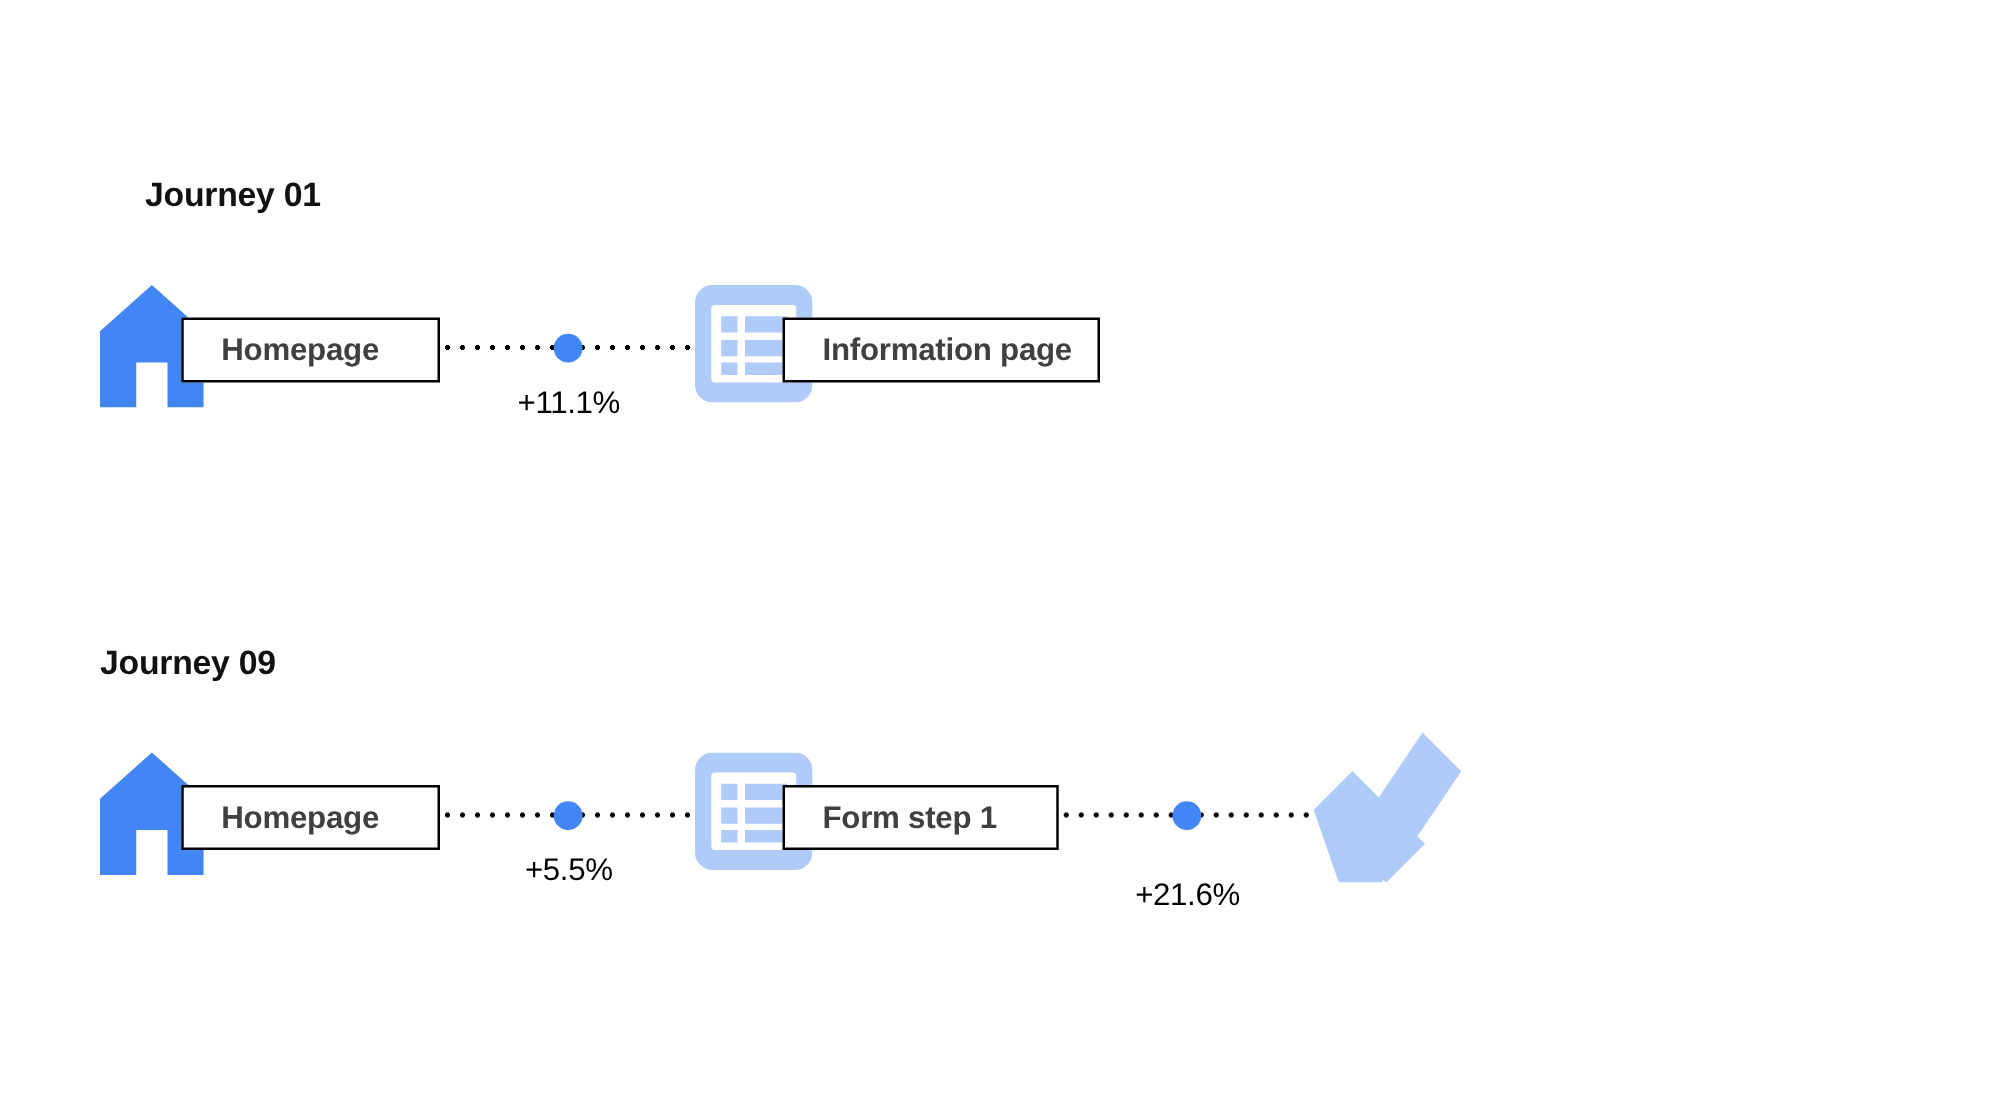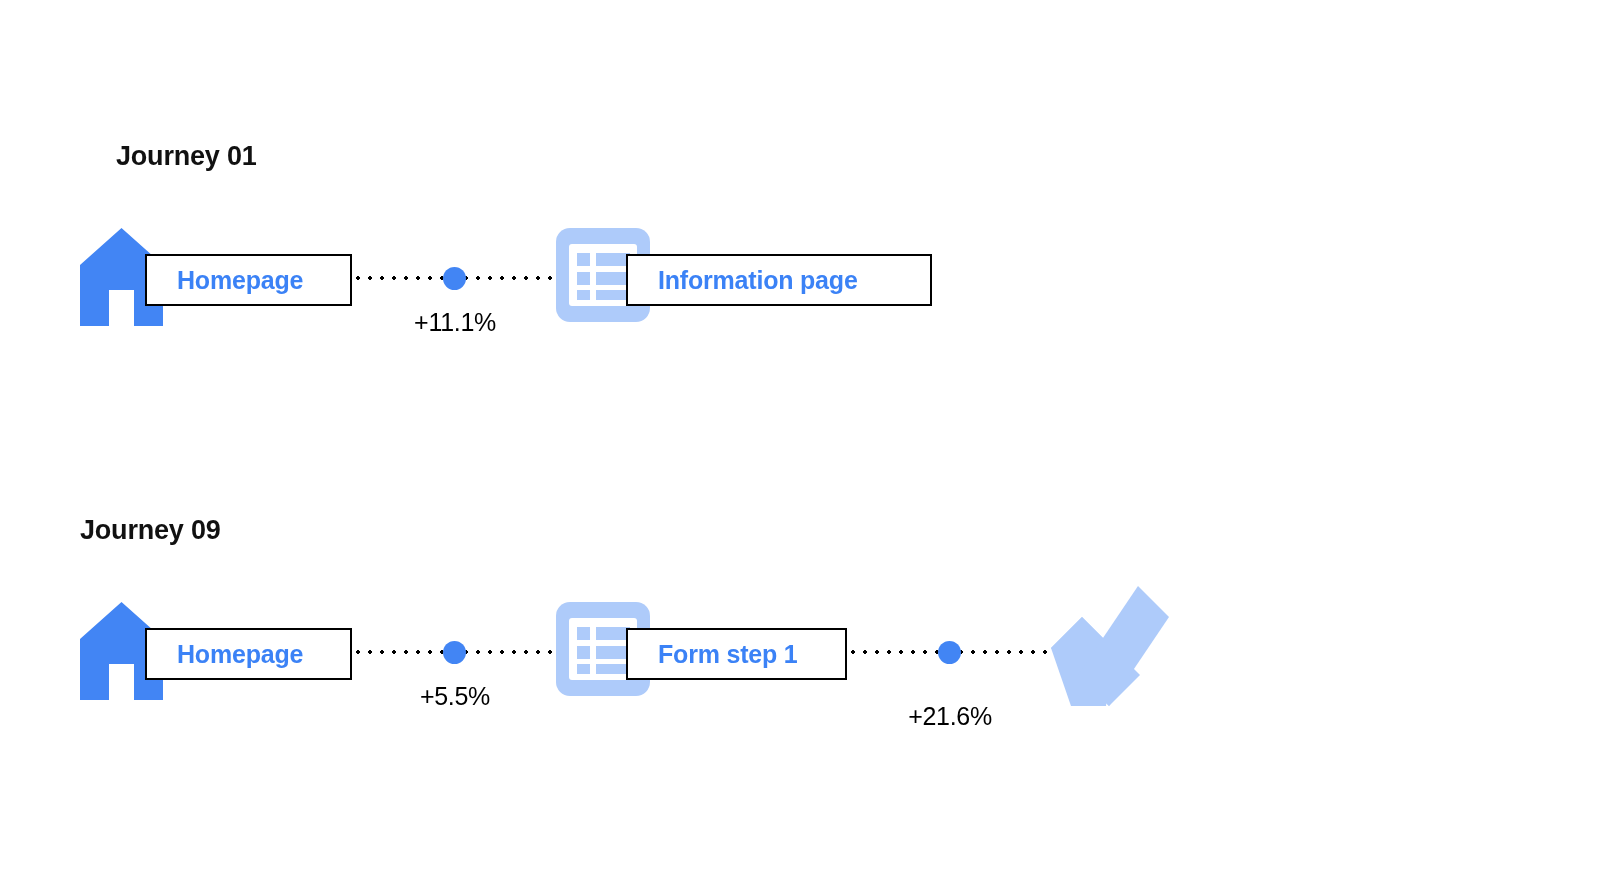--- a/index.html
+++ b/index.html
@@ -45,21 +45,21 @@
     border: 2px solid #000000;
     height: 52px;
     display: flex;
     align-items: center;
     z-index: 4;
   }
   .node-box > span {
     padding-left: 30px;
     font-size: 25px;
     font-weight: 700;
-    color: #3b82f6;
+    color: #404040;
     letter-spacing: -0.2px;
     white-space: nowrap;
   }
 
   
   .connector {
     position: absolute;
     height: 4px;
     z-index: 1;
     background-image: radial-gradient(circle closest-side, #000000 96%, transparent 100%);
@@ -125,21 +125,21 @@
         <rect x="13" y="16" width="68" height="62" rx="3" fill="#ffffff"></rect>
         <rect x="21" y="25" width="13" height="13" fill="#AECBFA"></rect>
         <rect x="40" y="25" width="34" height="13" fill="#AECBFA"></rect>
         <rect x="21" y="44" width="13" height="13" fill="#AECBFA"></rect>
         <rect x="40" y="44" width="34" height="13" fill="#AECBFA"></rect>
         <rect x="21" y="62" width="13" height="10" fill="#AECBFA"></rect>
         <rect x="40" y="62" width="34" height="10" fill="#AECBFA"></rect>
       </svg>
     </div>
 
-    <div class="node-box" style="left:626px; top:254px; width:306px;">
+    <div class="node-box" style="left:626px; top:254px; width:254px;">
       <span>Information page</span>
     </div>
   </div>
 
   <div class="journey" style="top:374px;height:500px;">
 
     <div class="journey-title" style="top:141px;">Journey 09</div>
 
     <div class="connector" style="left:352px; top:276px; width:278px;"></div>
     <div class="conn-dot" style="left:443px; top:267px;"></div>

